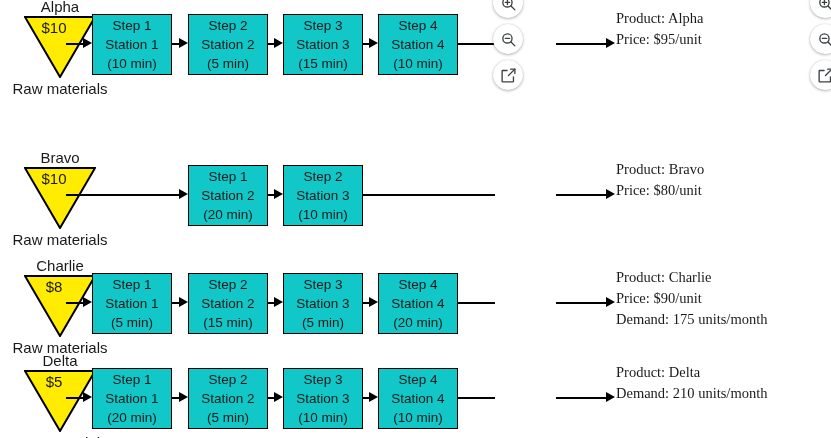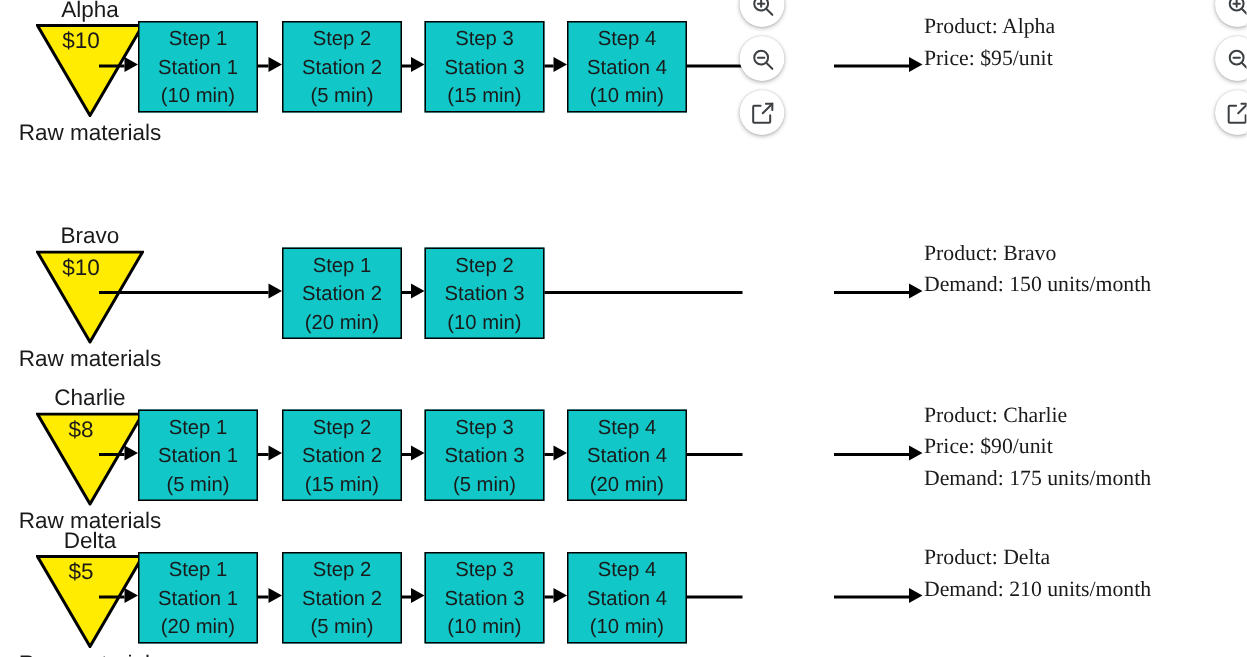--- a/index.html
+++ b/index.html
@@ -219,21 +219,21 @@
       </div>
       <div class="conn" style="left: 66px; width: 113px;"></div>
       <div class="arrowhead" style="left: 179px;"></div>
       <div class="conn" style="left: 268px; width: 6px;"></div>
       <div class="arrowhead" style="left: 274px;"></div>
       <div class="conn" style="left: 363px; width: 132px;"></div>
       <div class="conn" style="left: 556px; width: 50px;"></div>
       <div class="arrowhead" style="left: 606px;"></div>
       <div class="info">
         <div>Product: Bravo</div>
-        <div>Demand: 150 units/month</div>
+        <div>Price: $80/unit</div>
       </div>
     </div>
     <div class="row" style="top: 236px; margin-top: 23px;">
       <div class="src-wrap">
         <div class="src-title">Charlie</div>
         <div class="tri-holder">
           <svg width="72" height="62" viewBox="0 0 72 62">
             <polygon points="1,1 71,1 36,61" fill="#ffec00" stroke="#000000" stroke-width="2"></polygon>
           </svg>
         </div>

